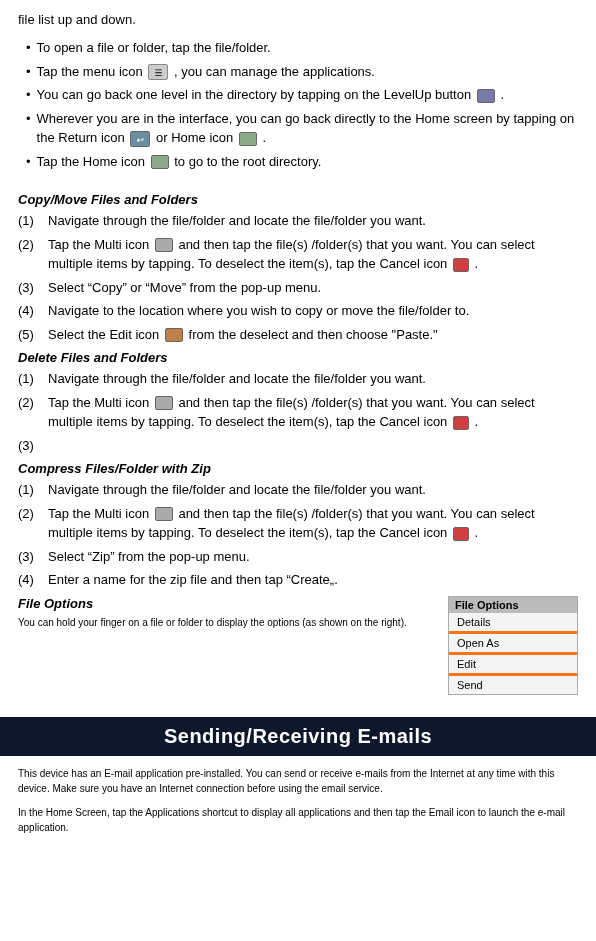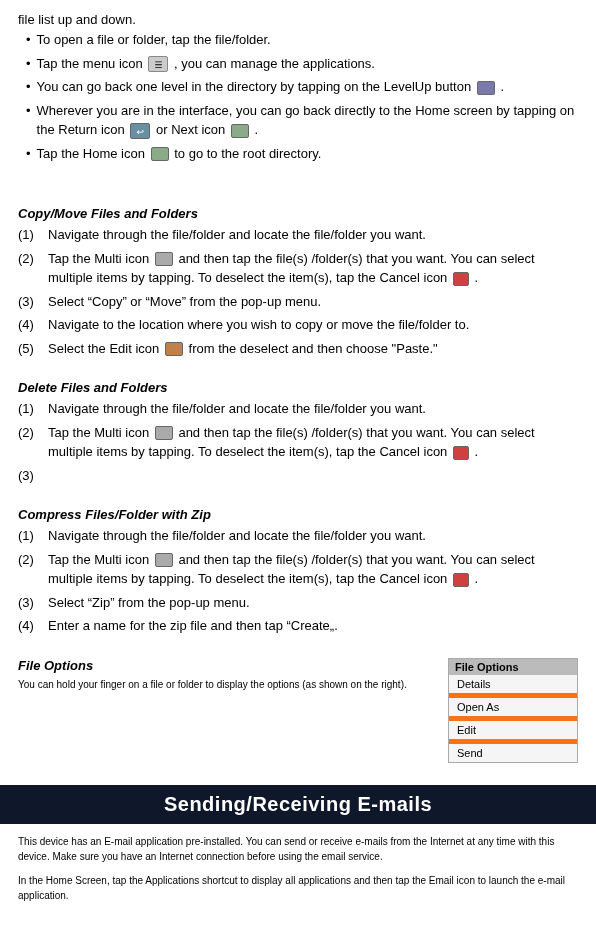--- a/index.html
+++ b/index.html
@@ -102,21 +102,21 @@
       height: 14px;
       background: #d04040;
       border: 1px solid #666;
       border-radius: 2px;
       vertical-align: middle;
       margin: 0 2px;
     }
     .section-heading {
       font-weight: bold;
       font-style: italic;
-      margin-top: 22px;
+      margin-top: 0;
       margin-bottom: 4px;
       font-size: 13px;
     }
     .numbered-list {
       list-style: none;
       padding-left: 0;
       margin-bottom: 6px;
     }
     .numbered-list li {
       display: flex;
@@ -154,31 +154,31 @@
       font-size: 11px;
     }
     .file-options-title {
       background: #bbb;
       padding: 2px 6px;
       font-weight: bold;
       font-size: 11px;
     }
     .file-options-item {
       padding: 3px 8px;
-      border-bottom: 5px solid #f97316;
+      border-bottom: 3px solid #f97316;
       font-size: 11px;
       cursor: pointer;
     }
     .file-options-item:last-child {
       border-bottom: none;
     }
     .top-intro {
       font-size: 13px;
       line-height: 1.55;
-      margin-bottom: 0;
+      margin-bottom: 8px;
     }
     .clearfix::after {
       content: "";
       display: table;
       clear: both;
     }
   </style>
 </head>
 <body>
 
@@ -207,21 +207,21 @@
       <span>You can go back one level in the directory by tapping on the LevelUp button </span>
       <span class="inline-icon-levelup"></span>
       <span>.</span>
     </span>
   </li>
   <li>
     <span class="bullet-dot"></span>
     <span>
       <span>Wherever you are in the interface, you can go back directly to the Home screen by tapping on the Return icon </span>
       <span class="inline-icon-nav">↩</span>
-      <span> or Next icon </span>
+      <span> or Home icon </span>
       <span class="inline-icon-home"></span>
       <span>.</span>
     </span>
   </li>
   <li>
     <span class="bullet-dot"></span>
     <span>
       <span>Tap the Home icon </span>
       <span class="inline-icon-home"></span>
       <span> to go to the root directory.</span>

